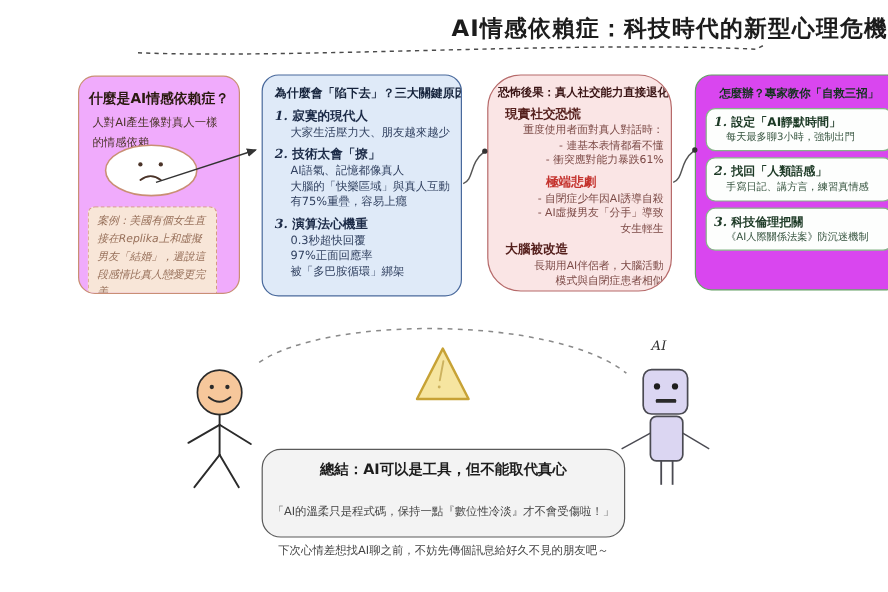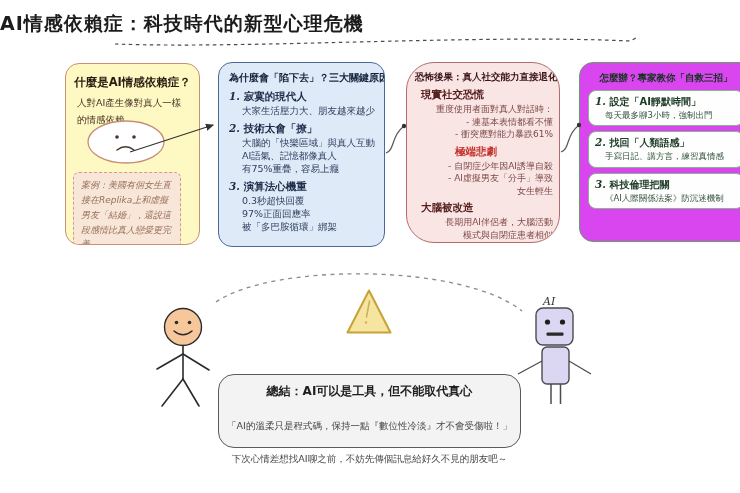--- a/index.html
+++ b/index.html
@@ -1,28 +1,28 @@
 <!DOCTYPE html>
 <html><head>
 <meta charset="utf-8">
 <style>
   html,body{margin:0;padding:0;background:#fff;}
   #canvas{position:relative;width:740px;height:493px;background:#fff;overflow:hidden;
           font-family:"DejaVu Sans","Liberation Sans",sans-serif;color:#222;}
   .abs{position:absolute;box-sizing:border-box;}
 
   
-  #main-title{top:11px;left:0;width:740px;text-align:left;font-size:19px;font-weight:bold;
+  #main-title{top:11px;left:0;width:740px;text-align:right;font-size:19px;font-weight:bold;
               letter-spacing:1px;color:#1c1c1c;}
 
   
   .box{border-radius:14px;border:1.5px solid;overflow:hidden;}
 
   
-  #box-what{left:65px;top:63px;width:135px;height:182px;background:#fef9c3;border-color:#c98f74;}
+  #box-what{left:65px;top:63px;width:135px;height:182px;background:#f0abfc;border-color:#c98f74;}
   #box-what .b-title{margin:11px 8px 5px;text-align:center;font-size:11.5px;font-weight:bold;color:#2a1a10;white-space:nowrap;}
   #box-what .b-desc{margin:0 11px;font-size:9.5px;line-height:1.75;color:#4a3328;}
   #case-note{left:7px;top:108px;width:108px;background:#f8e6d8;border:1px dashed #d59a82;border-radius:6px;
              padding:5px 7px;font-size:9px;font-style:italic;line-height:1.65;color:#97705a;}
 
   
   #box-why{left:218px;top:62px;width:167px;height:185px;background:#dfeaf8;border-color:#49699c;padding:8px 8px 0 10px;}
   #box-why .b-title{font-size:10px;font-weight:bold;color:#15233c;white-space:nowrap;margin-bottom:3px;}
   .b2-head{font-size:10.5px;font-weight:bold;color:#1c2b48;margin-top:5px;}
   .b2-line{font-size:9.5px;line-height:13px;color:#314160;padding-left:13px;}
@@ -42,21 +42,21 @@
   .b4-card{margin:5px 8px;background:#fdfefd;border:1.2px solid #85b588;border-radius:8px;padding:4px 6px;}
   .b4-head{font-size:10px;font-weight:bold;color:#1d3a26;}
   .b4-desc{font-size:8.5px;line-height:1.45;color:#33513c;padding-left:10px;}
 
   
   #summary-box{left:218px;top:374px;width:303px;height:74px;background:#f3f3f3;border:1.6px solid #5a5a5a;
                border-radius:16px;text-align:center;padding-top:8px;}
   #summary-title{font-size:12px;font-weight:bold;color:#1d1d1d;}
   .sum-line{font-size:9.5px;color:#454545;margin-top:20px;}
 
-  #robot-label{left:543px;top:295px;font-family:"DejaVu Serif","Liberation Serif",serif;
+  #robot-label{left:543px;top:282px;font-family:"DejaVu Serif","Liberation Serif",serif;
                font-style:italic;font-size:11px;color:#333;}
 
   #deco{left:0;top:0;width:740px;height:493px;pointer-events:none;}
 </style>
 </head>
 <body>
 
 <div id="canvas">
 
   <div id="main-title" class="abs">AI情感依賴症：科技時代的新型心理危機</div>
@@ -68,22 +68,22 @@
   </div>
 
   <div id="box-why" class="abs box">
     <div class="b-title">為什麼會「陷下去」？三大關鍵原因</div>
     <div class="b2-item">
       <div class="b2-head"><span class="num">1.</span> <span>寂寞的現代人</span></div>
       <div class="b2-line">大家生活壓力大、朋友越來越少</div>
     </div>
     <div class="b2-item">
       <div class="b2-head"><span class="num">2.</span> <span>技術太會「撩」</span></div>
+      <div class="b2-line">AI語氣、記憶都像真人</div>
       <div class="b2-line">大腦的「快樂區域」與真人互動</div>
-      <div class="b2-line">AI語氣、記憶都像真人</div>
       <div class="b2-line">有75%重疊，容易上癮</div>
     </div>
     <div class="b2-item">
       <div class="b2-head"><span class="num">3.</span> <span>演算法心機重</span></div>
       <div class="b2-line">0.3秒超快回覆</div>
       <div class="b2-line">97%正面回應率</div>
       <div class="b2-line">被「多巴胺循環」綁架</div>
     </div>
   </div>
 

